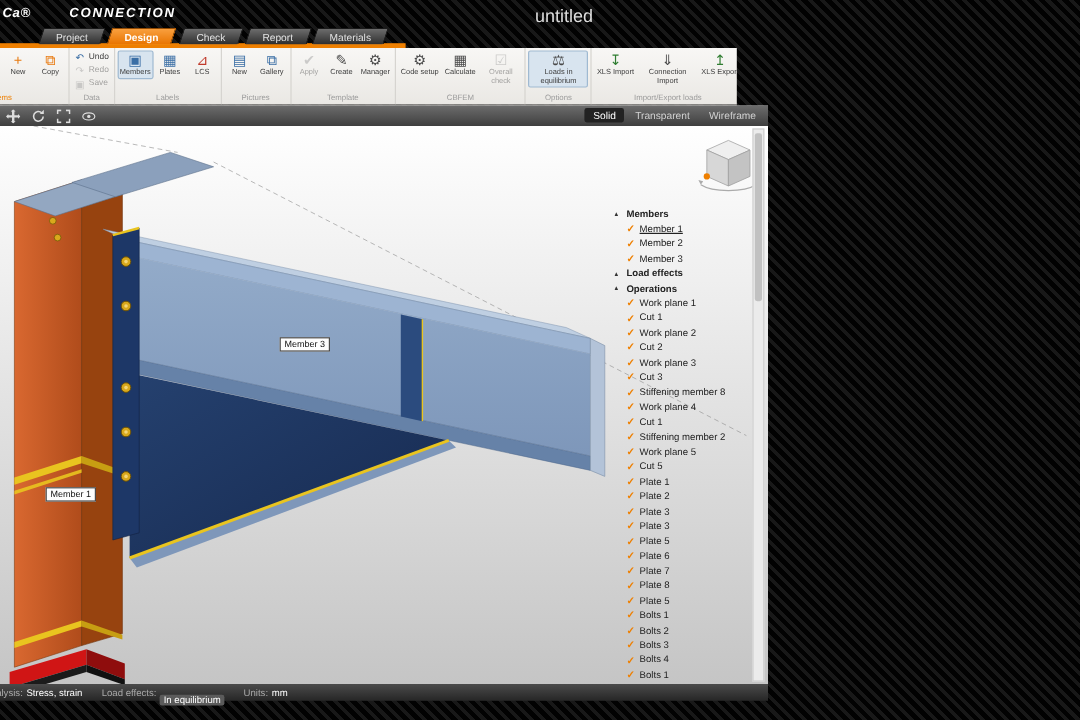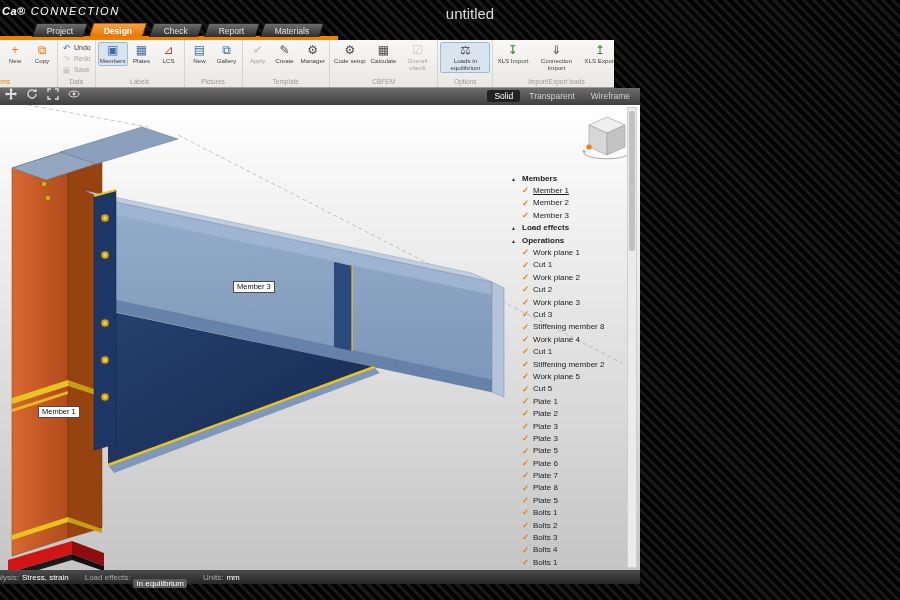--- a/index.html
+++ b/index.html
@@ -6,21 +6,21 @@
   body{
     width:900px;height:600px;position:relative;overflow:hidden;
     background:#000;
     background-image:repeating-linear-gradient(45deg,#020202 0px,#020202 4px,#181818 4px,#181818 7px);
     font-family:"Liberation Sans",sans-serif;
     -webkit-font-smoothing:antialiased;
   }
   
   #titlebar{position:absolute;left:0;top:0;width:744px;height:22px;display:flex;align-items:center;}
   .brand{font-style:italic;font-weight:bold;font-size:11px;color:#fff;margin-left:2px;letter-spacing:.5px;}
-  .appname{font-style:italic;font-weight:normal;font-size:11px;color:#fff;margin-left:5px;letter-spacing:1.5px;}
+  .appname{font-style:italic;font-weight:bold;font-size:11px;color:#fff;margin-left:32px;letter-spacing:1.5px;}
   #doc-title{position:absolute;left:470px;transform:translateX(-50%);top:5px;font-size:15px;color:#ddd;}
   
   #tab-underline{position:absolute;left:0;top:36px;width:338px;height:4px;background:var(--accent);}
   #tabs{position:absolute;left:34px;top:23px;height:13px;display:flex;gap:5px;}
   .tab{transform:skewX(-18deg);background:linear-gradient(#6d6d6d,#2e2e2e);border-radius:2px 2px 0 0;
        padding:0 12px;display:flex;align-items:center;height:13px;border:1px solid #1d1d1d;border-bottom:none;}
   .tab .tlbl{transform:skewX(18deg);font-size:8.5px;color:#e3e3e3;white-space:nowrap;}
   .tab.active{background:linear-gradient(#f9a03f,#e87400);border-color:#b35a00;}
   .tab.active .tlbl{color:#fff;font-weight:bold;}
   
@@ -39,21 +39,21 @@
   .bbtn.disabled{opacity:.45;}
   .bbtn.wide{max-width:46px;}
   .sbtn{display:flex;align-items:center;gap:3px;font-size:7px;color:#3d3d3d;height:11px;padding:0 2px;}
   .sbtn .ico{font-size:8.5px;width:9px;text-align:center;}
   .sbtn.disabled{opacity:.45;}
   .t-orange{color:#e87a10;} .t-blue{color:#3a6ea5;} .t-green{color:#2f7d31;}
   .t-dark{color:#4a4a4a;} .t-gray{color:#9a9a9a;} .t-red{color:#c0392b;}
   
   #viewport{position:absolute;left:0;top:88px;width:640px;height:482px;background:linear-gradient(#fdfdfd,#c7c7c7);overflow:hidden;}
   #vtoolbar{position:absolute;left:0;top:0;width:640px;height:17px;z-index:6;box-sizing:border-box;
-            background:linear-gradient(#6c6c6c,#3f3f3f);display:flex;align-items:flex-start;gap:9px;padding-left:5px;}
+            background:linear-gradient(#6c6c6c,#3f3f3f);display:flex;align-items:center;gap:9px;padding-left:5px;}
   .vicon{width:12px;height:12px;display:block;}
   #viewmodes{position:absolute;right:3px;top:1.5px;display:flex;gap:2px;}
   .vbtn{font-size:8.5px;color:#d2d2d2;padding:1px 7px;border-radius:2px;}
   .vbtn.active{background:#222;color:#fff;}
   #scene{position:absolute;left:0;top:17px;z-index:1;}
   .mlabel{position:absolute;z-index:2;background:#fdfdfd;border:1px solid #4a4a4a;font-size:7.5px;color:#111;
           padding:0 3px;line-height:10px;white-space:nowrap;}
   #navcube{position:absolute;left:576px;top:22px;z-index:3;}
   
   #tree{position:absolute;left:512px;top:84px;width:112px;height:398px;overflow:hidden;z-index:4;}

